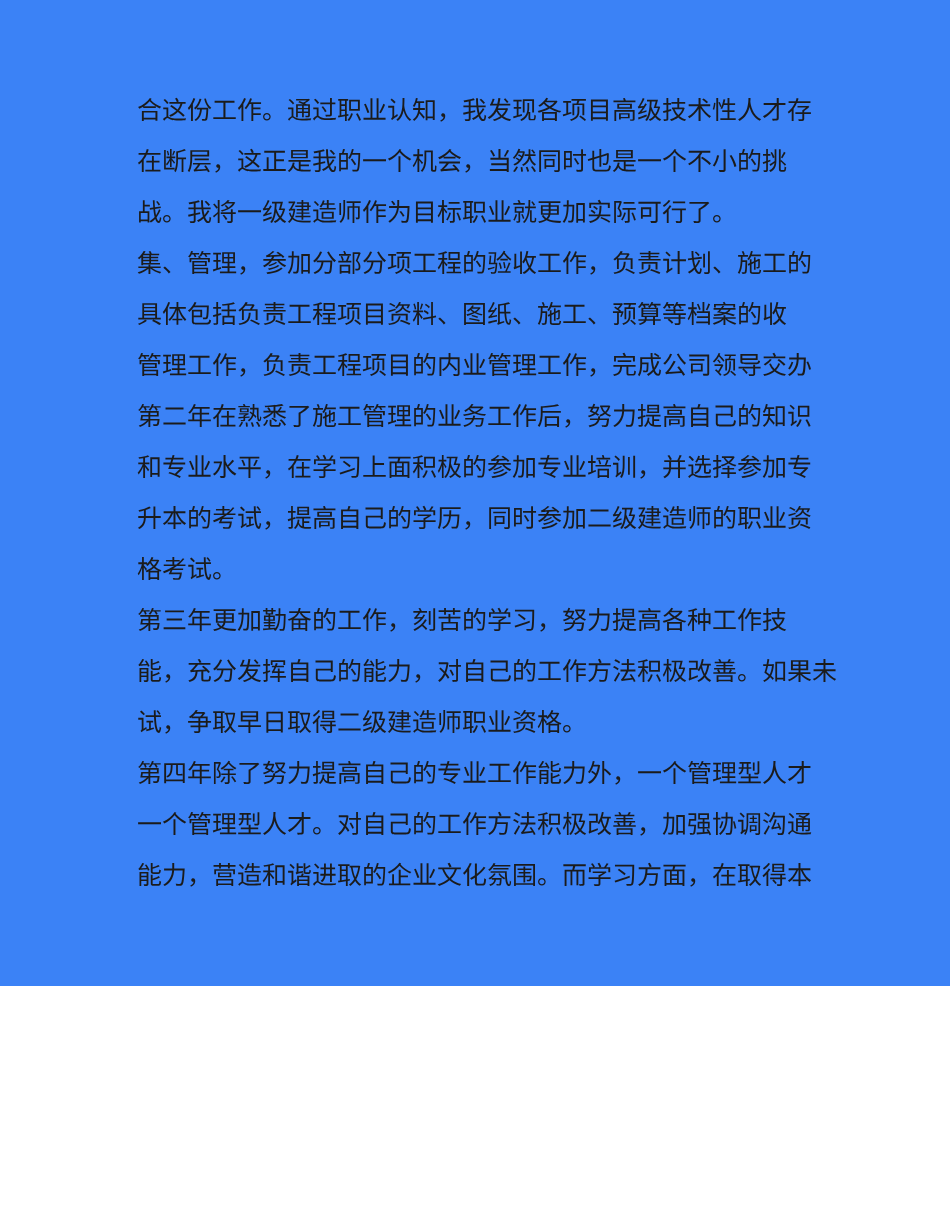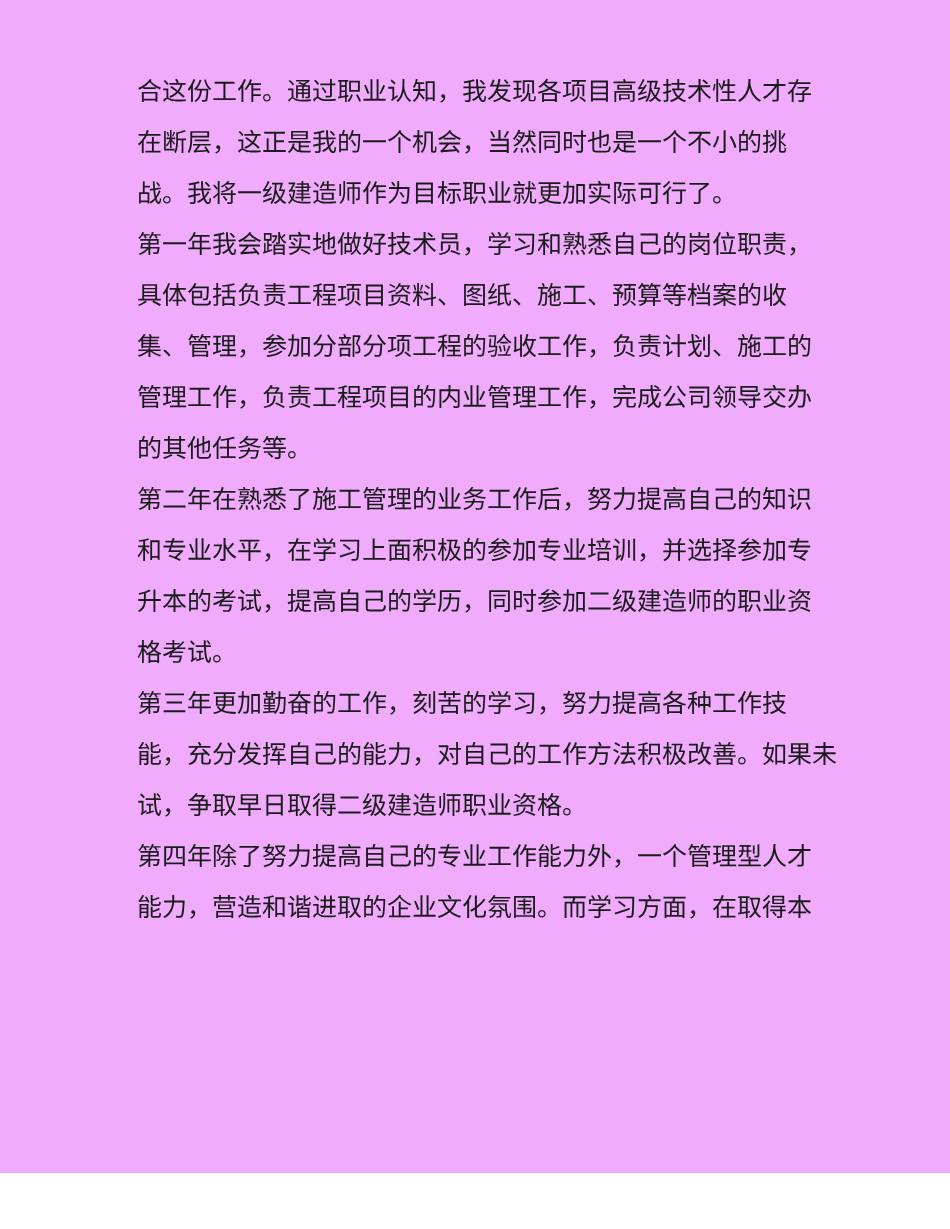--- a/index.html
+++ b/index.html
@@ -8,23 +8,23 @@
     }
     body {
       width: 950px;
       height: 1229px;
       background: #ffffff;
       overflow: hidden;
     }
     .page {
       box-sizing: border-box;
       width: 950px;
-      height: 1173px;
-      padding: 66px 130px 0 137px;
-      background: #f0abfc;
+      height: 986px;
+      padding: 85px 130px 0 137px;
+      background: #3b82f6;
     }
     .paragraph {
       margin: 0;
       padding: 0;
     }
     .line {
       font-family: "Liberation Serif", "DejaVu Serif", serif;
       font-size: 25px;
       line-height: 51px;
       color: #1b1b1b;
@@ -38,38 +38,37 @@
 
 <main class="page">
 
   <section class="paragraph">
     <div class="line">合这份工作。通过职业认知，我发现各项目高级技术性人才存</div>
     <div class="line">在断层，这正是我的一个机会，当然同时也是一个不小的挑</div>
     <div class="line">战。我将一级建造师作为目标职业就更加实际可行了。</div>
   </section>
 
   <section class="paragraph">
-    <div class="line">第一年我会踏实地做好技术员，学习和熟悉自己的岗位职责，</div>
+    <div class="line">集、管理，参加分部分项工程的验收工作，负责计划、施工的</div>
     <div class="line">具体包括负责工程项目资料、图纸、施工、预算等档案的收</div>
-    <div class="line">集、管理，参加分部分项工程的验收工作，负责计划、施工的</div>
     <div class="line">管理工作，负责工程项目的内业管理工作，完成公司领导交办</div>
-    <div class="line">的其他任务等。</div>
   </section>
 
   <section class="paragraph">
     <div class="line">第二年在熟悉了施工管理的业务工作后，努力提高自己的知识</div>
     <div class="line">和专业水平，在学习上面积极的参加专业培训，并选择参加专</div>
     <div class="line">升本的考试，提高自己的学历，同时参加二级建造师的职业资</div>
     <div class="line">格考试。</div>
   </section>
 
   <section class="paragraph">
     <div class="line">第三年更加勤奋的工作，刻苦的学习，努力提高各种工作技</div>
     <div class="line">能，充分发挥自己的能力，对自己的工作方法积极改善。如果未</div>
     <div class="line">试，争取早日取得二级建造师职业资格。</div>
   </section>
 
   <section class="paragraph">
     <div class="line">第四年除了努力提高自己的专业工作能力外，一个管理型人才</div>
+    <div class="line">一个管理型人才。对自己的工作方法积极改善，加强协调沟通</div>
     <div class="line">能力，营造和谐进取的企业文化氛围。而学习方面，在取得本</div>
   </section>
 
 </main>
 
 </body></html>

